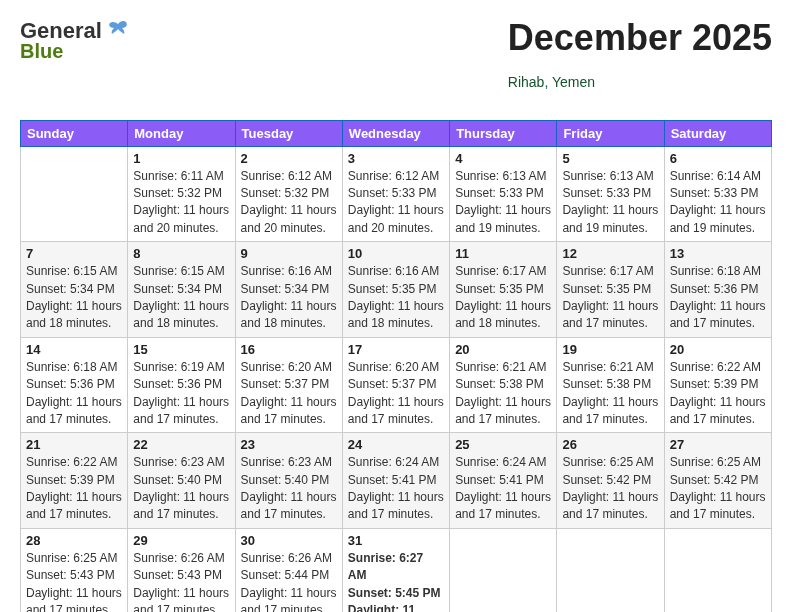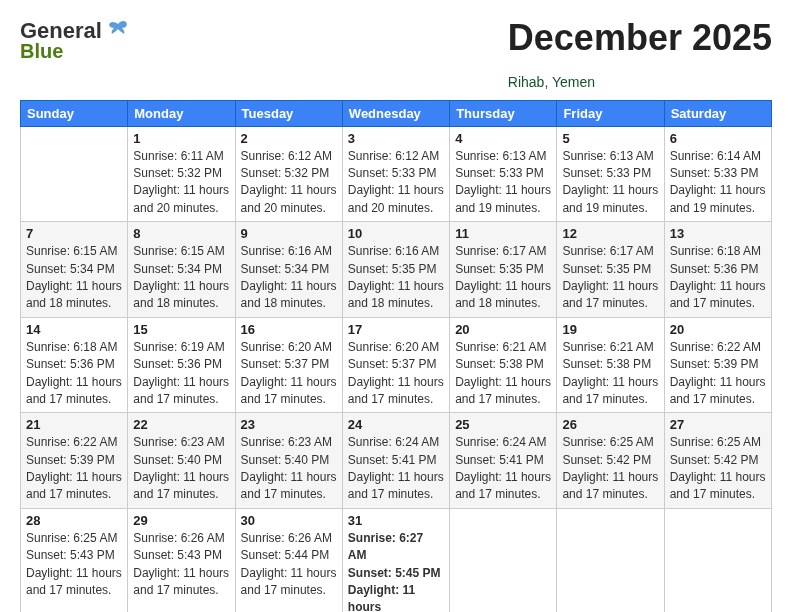--- a/index.html
+++ b/index.html
@@ -9,20 +9,21 @@
       font-family: Arial, sans-serif;
       background: #fff;
       overflow: hidden;
     }
     .page {
       width: 792px;
       height: 612px;
       padding: 18px 20px 10px 20px;
       display: flex;
       flex-direction: column;
+      gap: 20px;
     }
     .header {
       display: flex;
       justify-content: space-between;
       align-items: flex-start;
       margin-bottom: 10px;
     }
     .logo {
       display: flex;
       flex-direction: column;
@@ -43,21 +44,21 @@
       margin-top: 16px;
     }
     .calendar {
       flex: 1;
       border: 1px solid #ccc;
       border-collapse: collapse;
       width: 100%;
       table-layout: fixed;
     }
     .calendar th {
-      background-color: #3b82f6;
+      background-color: #8b5cf6;
       color: white;
       text-align: left;
       padding: 5px 6px;
       font-size: 13px;
       font-weight: bold;
       border: 1px solid #1565c0;
     }
     .calendar td {
       vertical-align: top;
       border: 1px solid #ccc;

